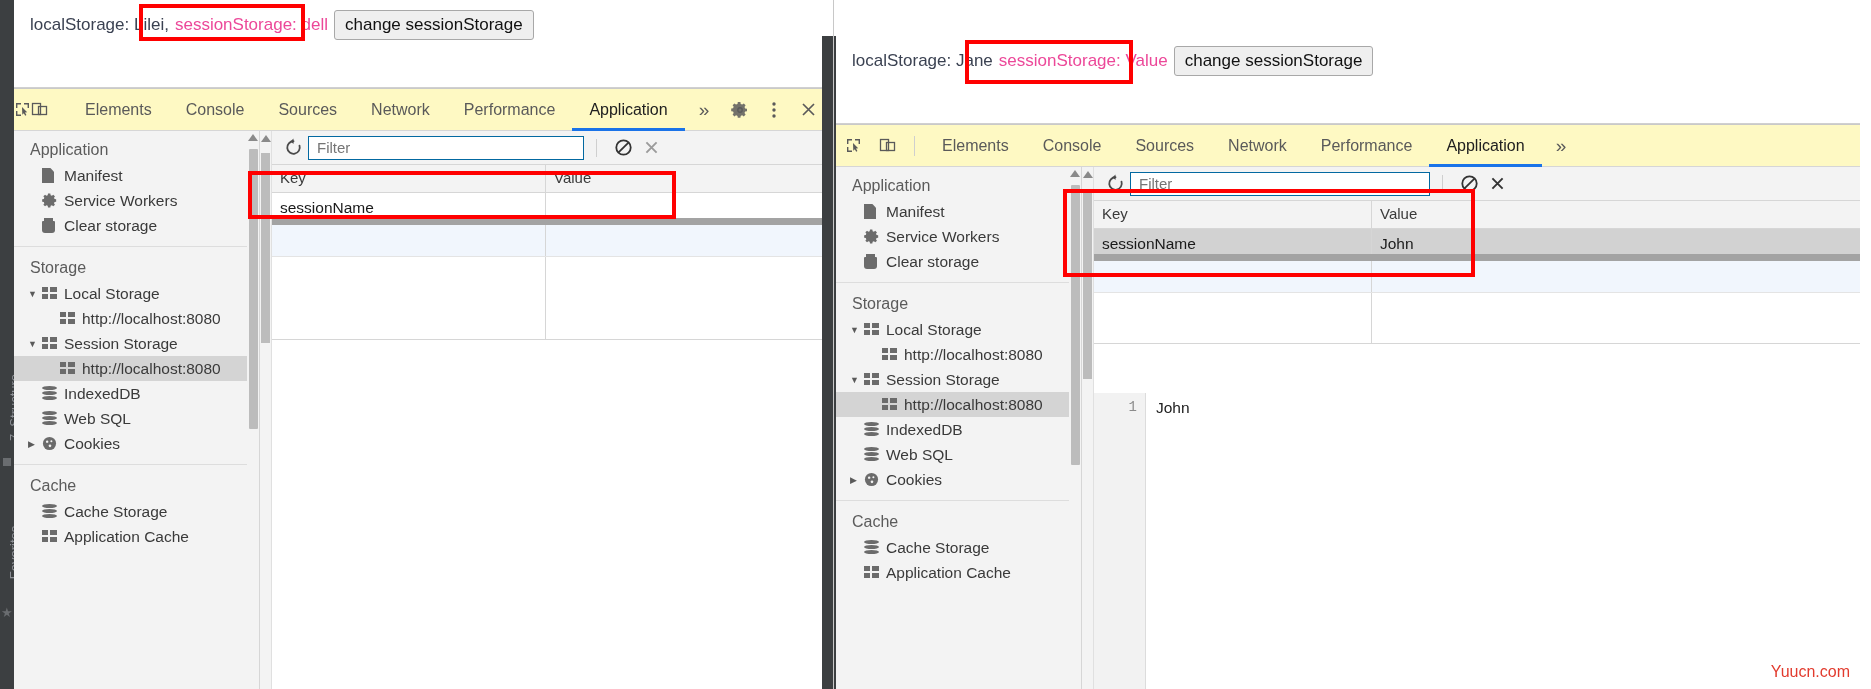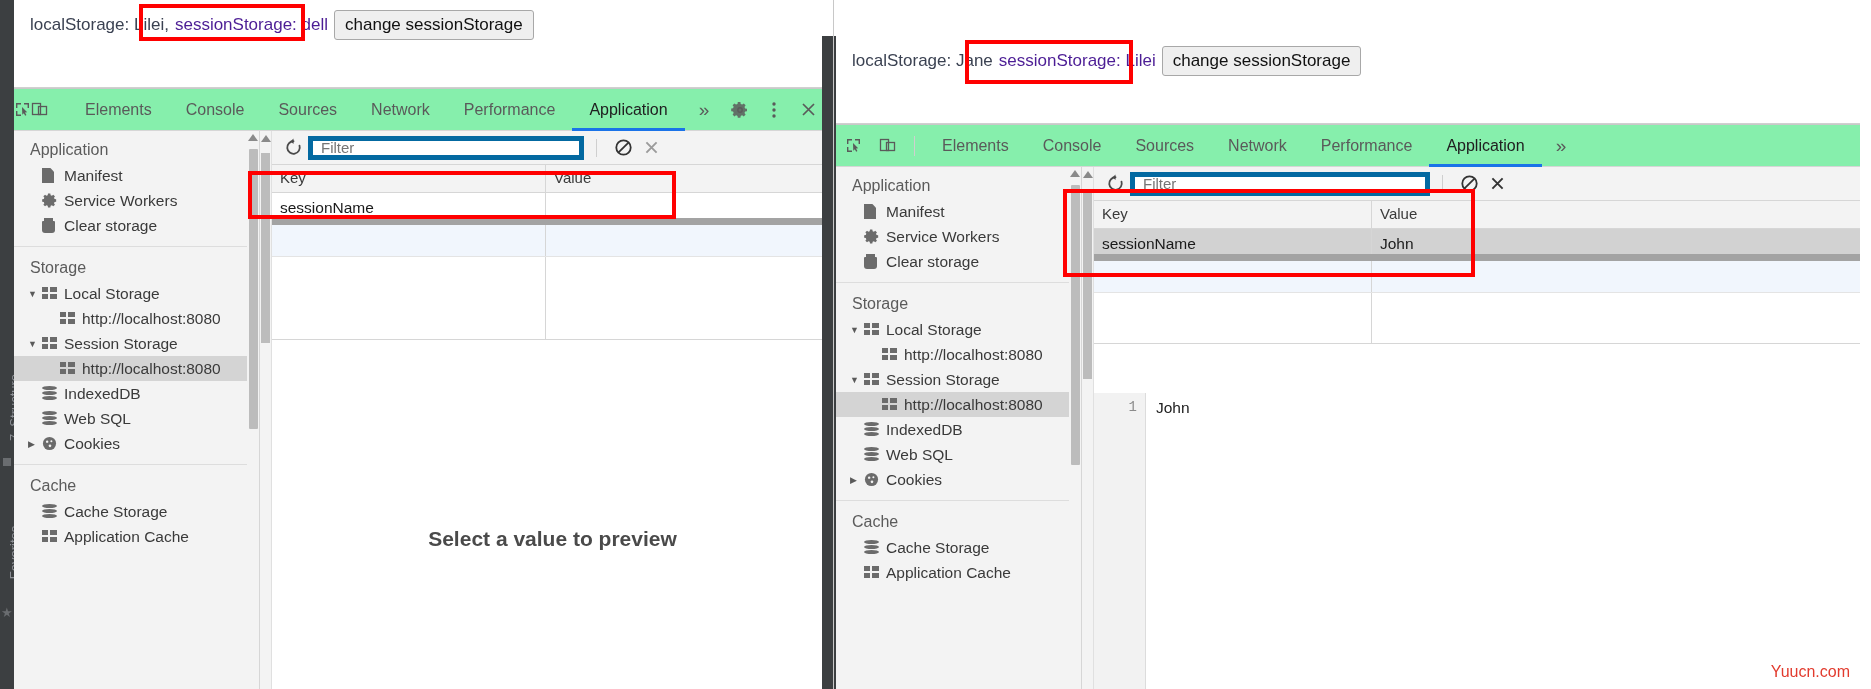--- a/index.html
+++ b/index.html
@@ -20,30 +20,30 @@
           width:80px; text-align:center; }
   .rail-sq { position:absolute; left:3px; width:8px; height:8px; background:#6a6d70; }
   .rail-star { position:absolute; left:1px; color:#6a6d70; font-size:13px; }
 
   
   .page-area { position:absolute; left:14px; top:0; right:0; height:88px;
                background:#fff; border-bottom:1px solid #d0d0d0; }
   .page-row { position:absolute; top:10px; left:16px; display:flex;
               align-items:center; font-size:17px; color:#333; }
   .ls-text { color:#3b4252; white-space:nowrap; }
-  .ss-text { color:#4c1d95; white-space:nowrap; padding:0 6px; }
+  .ss-text { color:#ec4899; white-space:nowrap; padding:0 6px; }
   .page-btn { font-family:"Liberation Sans", sans-serif; font-size:17px;
               color:#111; background:#efefef; border:1px solid #a8a8a8;
               border-radius:3px; padding:4px 10px; white-space:nowrap;
               line-height:1.2; cursor:pointer; }
 
   
   .dt { position:absolute; left:14px; right:0; top:88px; bottom:0;
         background:#fff; border-top:1px solid #c9c9c9; }
-  .dt-toolbar { position:relative; height:42px; background:#86efac;
+  .dt-toolbar { position:relative; height:42px; background:#fef9c3;
         border-bottom:1px solid #d6d6d6; display:flex; align-items:center; }
   .dt-ic { width:34px; height:42px; display:flex; align-items:center;
         justify-content:center; cursor:pointer; }
   .dt-sep { width:1px; height:20px; background:#cfcfcf; margin:0 10px; }
   .dt-tabs { display:flex; align-items:stretch; height:42px; }
   .dt-tab { display:flex; align-items:center; padding:0 17px; font-size:16px;
         color:#5a5a5a; cursor:pointer; position:relative; white-space:nowrap; }
   .dt-tab.active { color:#202020; }
   .dt-tab.active::after { content:""; position:absolute; left:0; right:0;
         bottom:0; height:3px; background:#1a73e8; }
@@ -93,21 +93,21 @@
       height:12px; background:#6b6b6b; border-radius:1px 1px 3px 3px; }
   .ico-trash::after { content:""; position:absolute; left:2px; top:0; width:9px;
       height:3px; background:#6b6b6b; }
 
   
   .main { flex:1; position:relative; background:#fff; overflow:hidden; }
   .filterbar { height:34px; background:#f3f3f3; border-bottom:1px solid #d6d6d6;
                display:flex; align-items:center; padding:0 6px; }
   .refresh { width:30px; height:30px; display:flex; align-items:center;
              justify-content:center; cursor:pointer; }
-  .filter-input { flex:0 0 auto; width:276px; height:24px; border:5px solid #0369a1;
+  .filter-input { flex:0 0 auto; width:276px; height:24px; border:1px solid #0369a1;
              background:#fff; font-size:15px; color:#666; padding:0 8px;
              font-family:"Liberation Sans", sans-serif; outline:none; }
   .fb-sep { width:1px; height:18px; background:#cfcfcf; margin:0 12px; }
   .fb-ic { width:28px; height:28px; display:flex; align-items:center;
            justify-content:center; cursor:pointer; }
 
   
   .grid { position:relative; }
   .grid-head { display:flex; height:28px; background:#f3f3f3;
                border-bottom:1px solid #d6d6d6; }
@@ -398,41 +398,38 @@
               <div class="gc key" style="width:274px;"></div>
               <div class="gc" style="flex:1;"></div>
             </div>
             <div style="height:82px; display:flex;">
               <div style="width:274px; border-right:1px solid #d6d6d6;"></div>
               <div style="flex:1;"></div>
             </div>
             <div style="height:1px;background:#d6d6d6;"></div>
           </div>
 
-          <div style="position:absolute; left:12px; right:0; top:258px; bottom:0;">
-            <div class="preview-empty">Select a value to preview</div>
-          </div>
         </div>
       </div>
     </div>
 
     <div class="redbox" style="left:139px; top:4px; width:166px; height:37px;"></div>
     <div class="redbox" style="left:248px; top:171px; width:428px; height:48px;"></div>
   </div>
 
   <div class="split"></div>
 
   <div class="panel panel-right">
 
     <div class="rail"></div>
 
     <div class="page-area">
       <div class="page-row">
         <span class="ls-text">localStorage: Jane</span>
-        <span class="ss-text">sessionStorage: Lilei</span>
+        <span class="ss-text">sessionStorage: Value</span>
         <button class="page-btn">change sessionStorage</button>
       </div>
     </div>
 
     <div class="dt">
       <div class="dt-toolbar">
         <div class="dt-ic">
           <svg width="17" height="17" viewBox="0 0 17 17">
             <path d="M2 2h5v1.4H3.4V7H2V2z M15 2v5h-1.4V3.4H10V2h5z M2 15v-5h1.4v3.6H7V15H2z" fill="#5a5a5a"></path>
             <path d="M8 6l5.2 5.2-2.2.3 1.4 2.6-1.2.7-1.4-2.6-1.5 1.6L8 6z" fill="#5a5a5a"></path>

